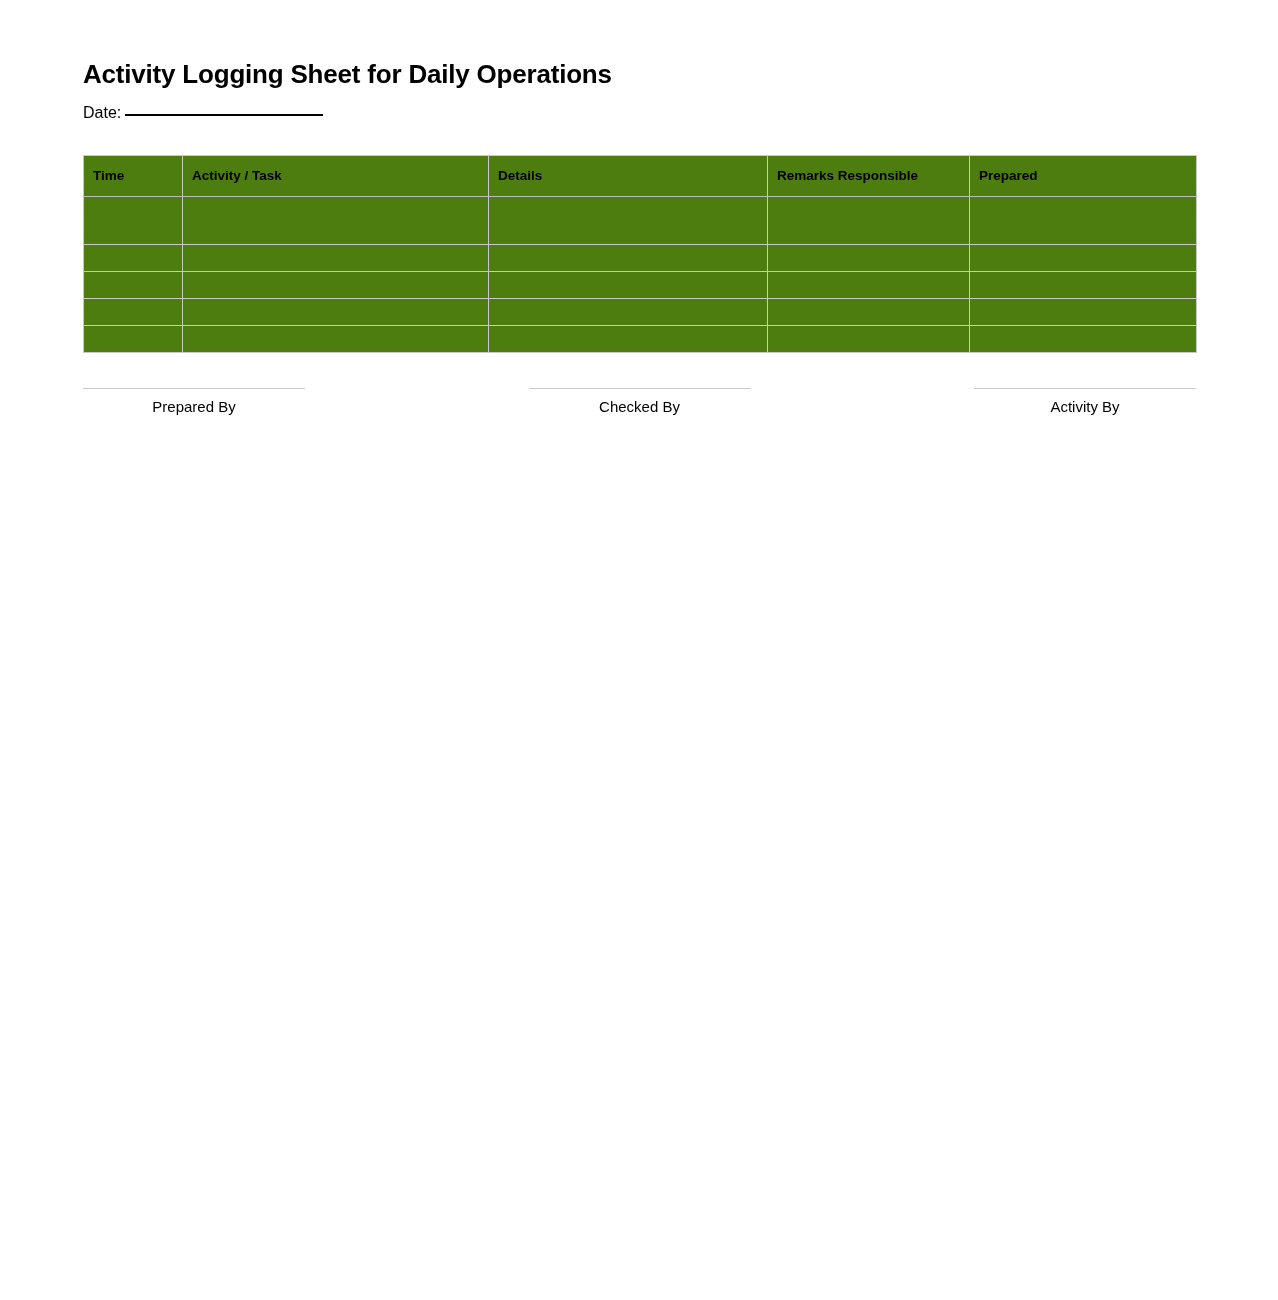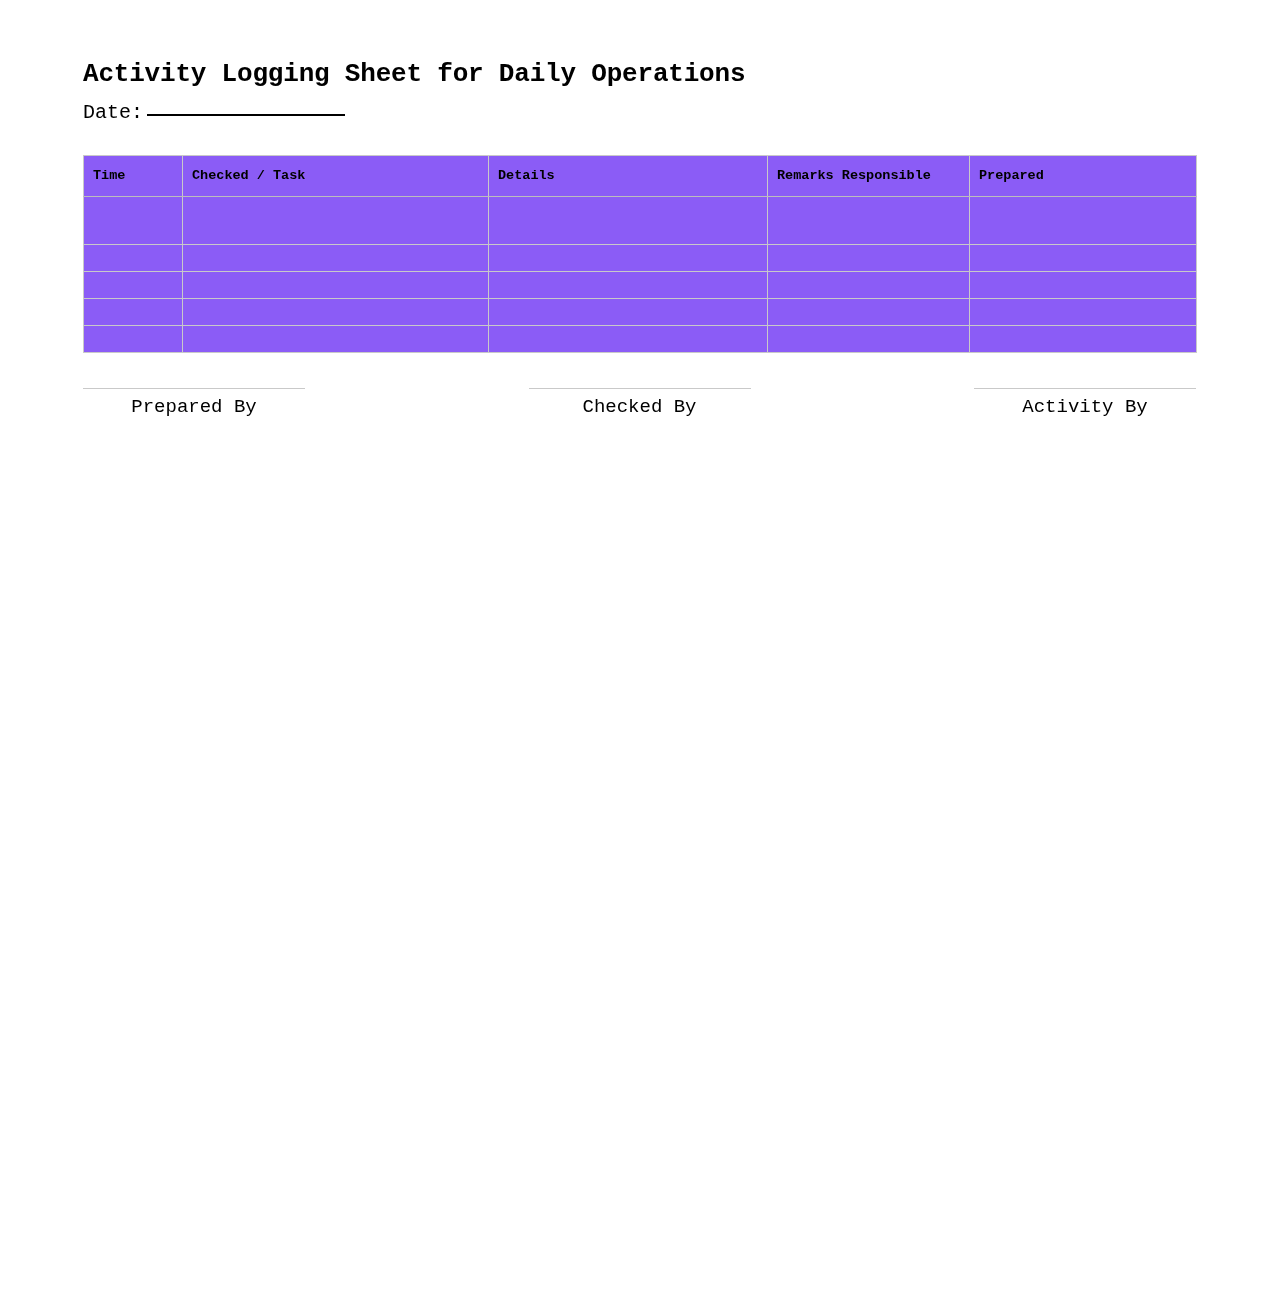--- a/index.html
+++ b/index.html
@@ -14,38 +14,37 @@
     font-family: "Liberation Sans", sans-serif;
     color: #000000;
     -webkit-font-smoothing: antialiased;
   }
   .page {
     position: relative;
     width: 1278px;
     height: 1300px;
     box-sizing: border-box;
     padding: 15px;
-    font-family: Liberation Mono, monospace;
   }
   .doc-title {
     position: absolute;
     left: 83px;
     top: 58px;
     margin: 0;
     font-size: 26px;
     font-weight: bold;
     line-height: 32px;
     letter-spacing: -0.2px;
     white-space: nowrap;
   }
   .date-line {
     position: absolute;
     left: 83px;
     top: 100px;
-    font-size: 20px;
+    font-size: 16px;
     line-height: 20px;
     white-space: nowrap;
   }
   .date-label {
     display: inline;
   }
   .date-blank {
     display: inline-block;
     width: 198px;
     border-bottom: 2px solid #000000;
@@ -62,21 +61,21 @@
     border-collapse: collapse;
     table-layout: fixed;
     font-size: 13px;
   }
   .log-table th,
   .log-table td {
     border: 1px solid #c9c9c9;
     padding: 0 8px;
     text-align: left;
     vertical-align: top;
-    background: #8b5cf6;
+    background: #4d7c0f;
   }
   .log-table th {
     font-weight: bold;
     font-size: 13.5px;
     height: 40px;
     line-height: 40px;
     padding: 0 9px;
     border-bottom-color: #bdbdbd;
   }
   .log-table tbody td {
@@ -104,21 +103,21 @@
     text-align: center;
   }
   .sig-rule {
     height: 0;
     border-top: 1px solid #c9c9c9;
     width: 100%;
   }
   .sig-label {
     display: block;
     margin-top: 8px;
-    font-size: 19px;
+    font-size: 15px;
     line-height: 20px;
     color: #000000;
   }
 </style>
 </head>
 <body>
 
 <div class="page">
 
   <h1 class="doc-title">Activity Logging Sheet for Daily Operations</h1>
@@ -131,21 +130,21 @@
     <colgroup>
       <col class="col-time">
       <col class="col-task">
       <col class="col-details">
       <col class="col-person">
       <col class="col-remarks">
     </colgroup>
     <thead>
       <tr>
         <th>Time</th>
-        <th>Checked / Task</th>
+        <th>Activity / Task</th>
         <th>Details</th>
         <th>Remarks Responsible</th>
         <th>Prepared</th>
       </tr>
     </thead>
     <tbody>
       <tr class="tall">
         <td></td>
         <td></td>
         <td></td>

